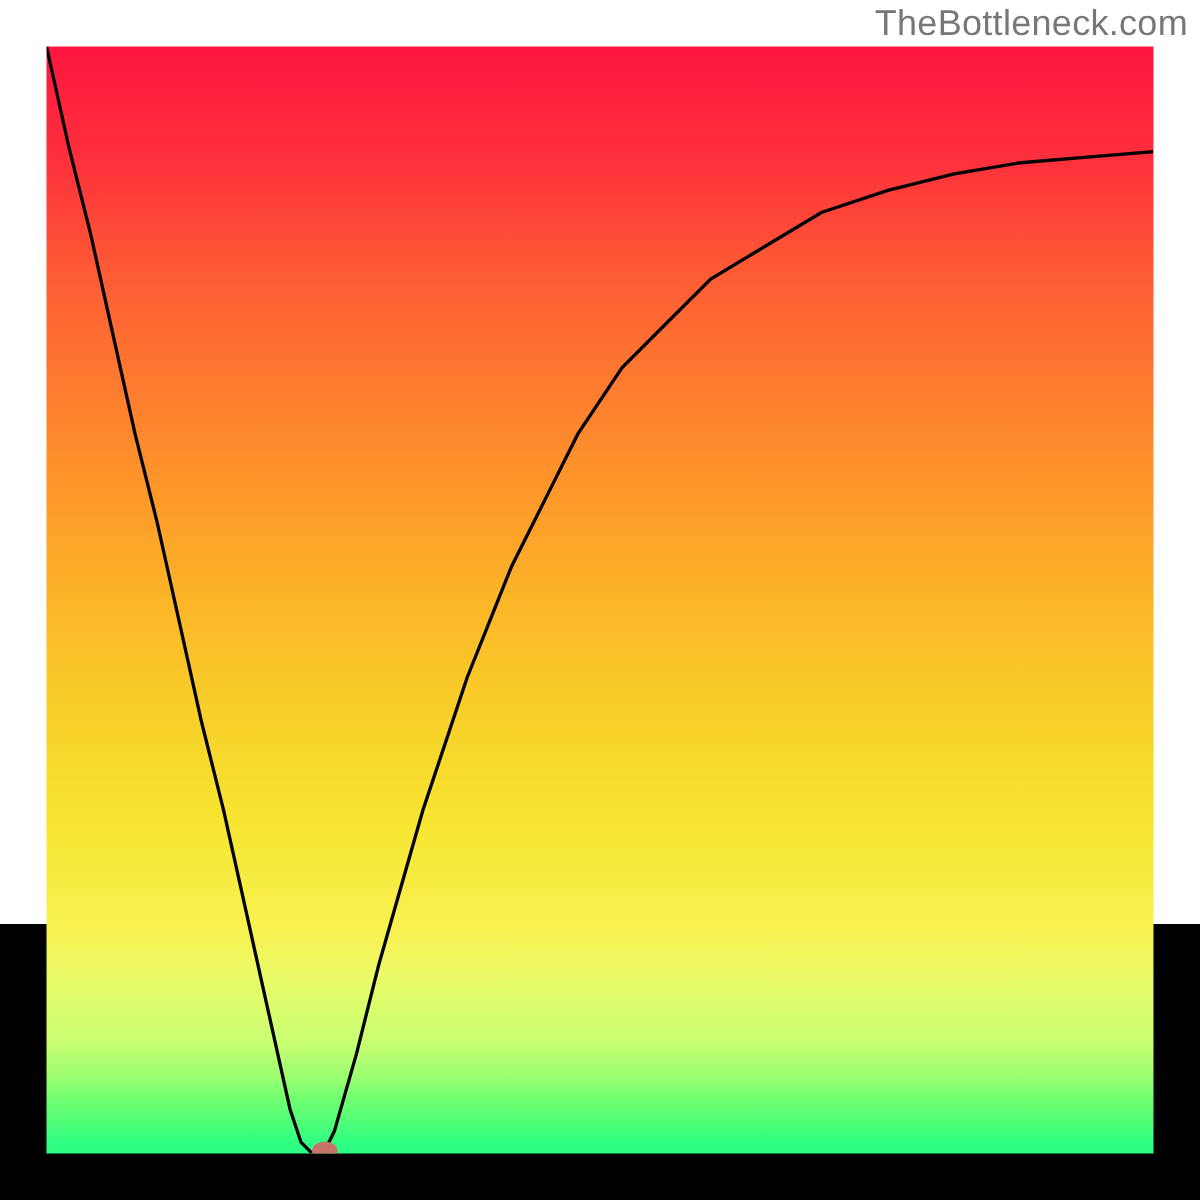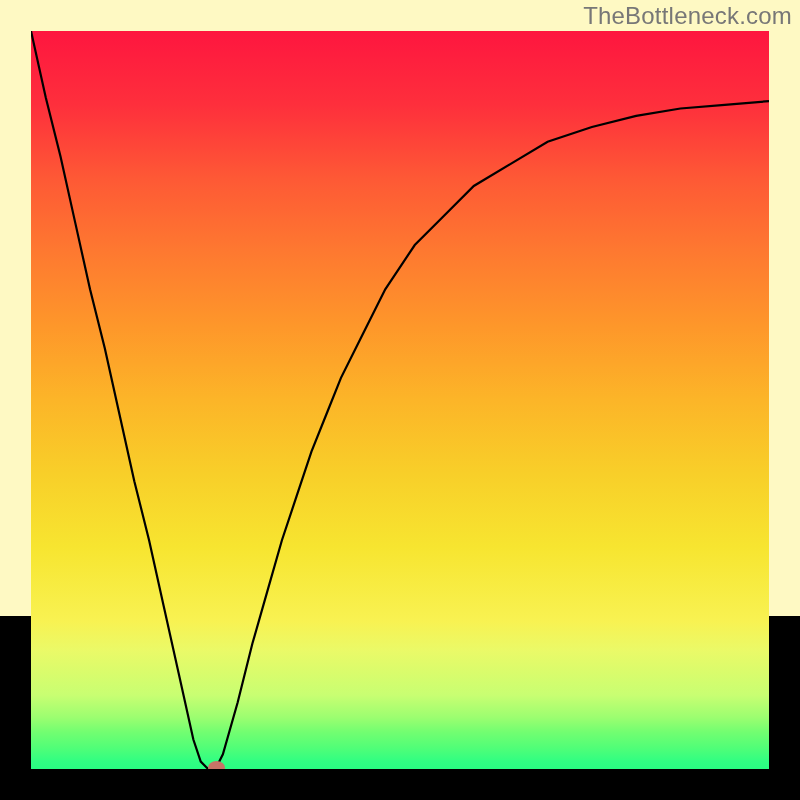--- a/index.html
+++ b/index.html
@@ -7,21 +7,21 @@
     padding: 0;
     width: 800px;
     height: 800px;
     background: #000;
     overflow: hidden;
   }
   .frame {
     position: relative;
     width: 800px;
     height: 616px;
-    background: #fef9c3;
+    background: #ffffff;
   }
   .plot-area {
     position: absolute;
     left: 31px;
     top: 31px;
     width: 738px;
     height: 738px;
     background: linear-gradient(to bottom,
       #fe163f 0%,
       #fe2f3c 10%,

